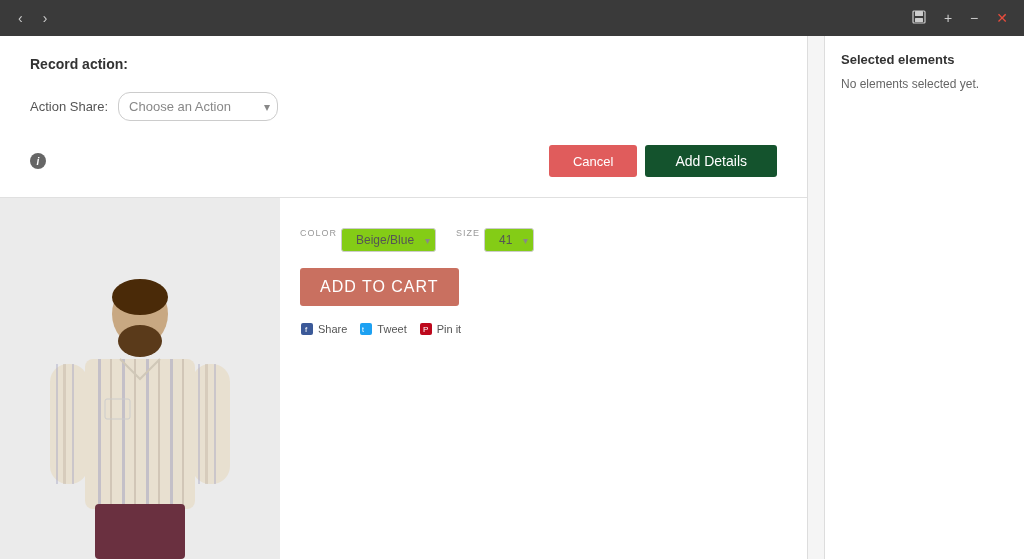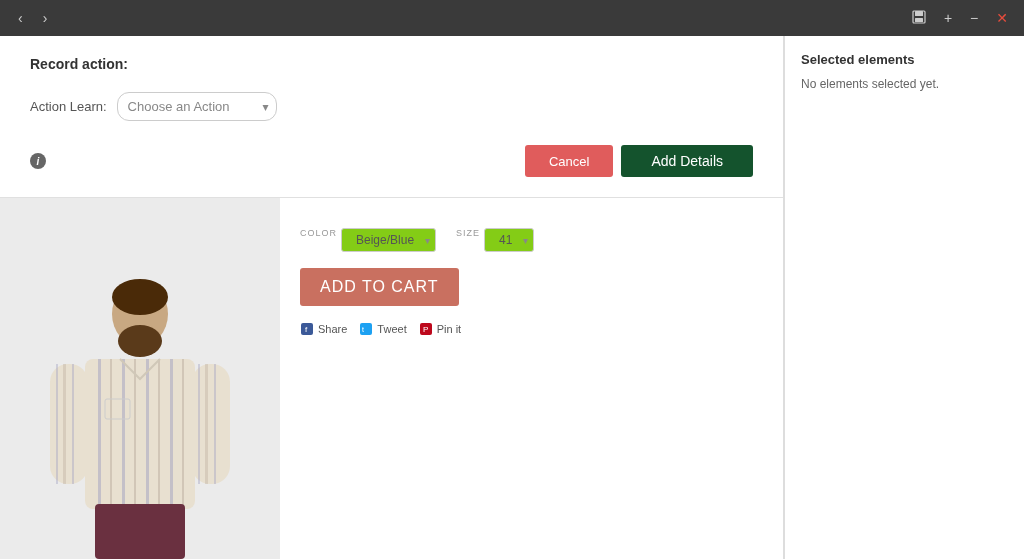--- a/index.html
+++ b/index.html
@@ -39,20 +39,21 @@
       cursor: pointer;
       font-size: 14px;
       padding: 2px 4px;
     }
     .toolbar-icon-btn.close { color: #e74c3c; }
 
     
     .main-layout {
       display: flex;
       height: calc(559px - 36px);
+      gap: 16px;
     }
 
     
     .left-panel {
       flex: 1;
       background: #fff;
       border-right: 1px solid #ddd;
       display: flex;
       flex-direction: column;
     }
@@ -283,21 +284,21 @@
       width: 14px;
       height: 14px;
       display: flex;
       align-items: center;
       justify-content: center;
       font-size: 12px;
     }
 
     
     .right-panel {
-      width: 240px;
+      width: 200px;
       background: #fff;
       border-left: 1px solid #ddd;
       padding: 16px;
       flex-shrink: 0;
     }
 
     .right-panel-title {
       font-size: 13px;
       font-weight: 600;
       color: #333;
@@ -333,21 +334,21 @@
 
 <div class="main-layout">
 
   <div class="left-panel">
 
     <div class="record-action-section">
       <div class="record-action-title">Record action:</div>
 
       <div class="action-fields">
         <div class="field-group">
-          <label class="field-label">Action Learn:</label>
+          <label class="field-label">Action Share:</label>
           <div class="select-wrapper">
             <select class="field-select">
               <option value="">Choose an Action</option>
             </select>
           </div>
         </div>
 
       </div>
 
       <div class="action-footer">

